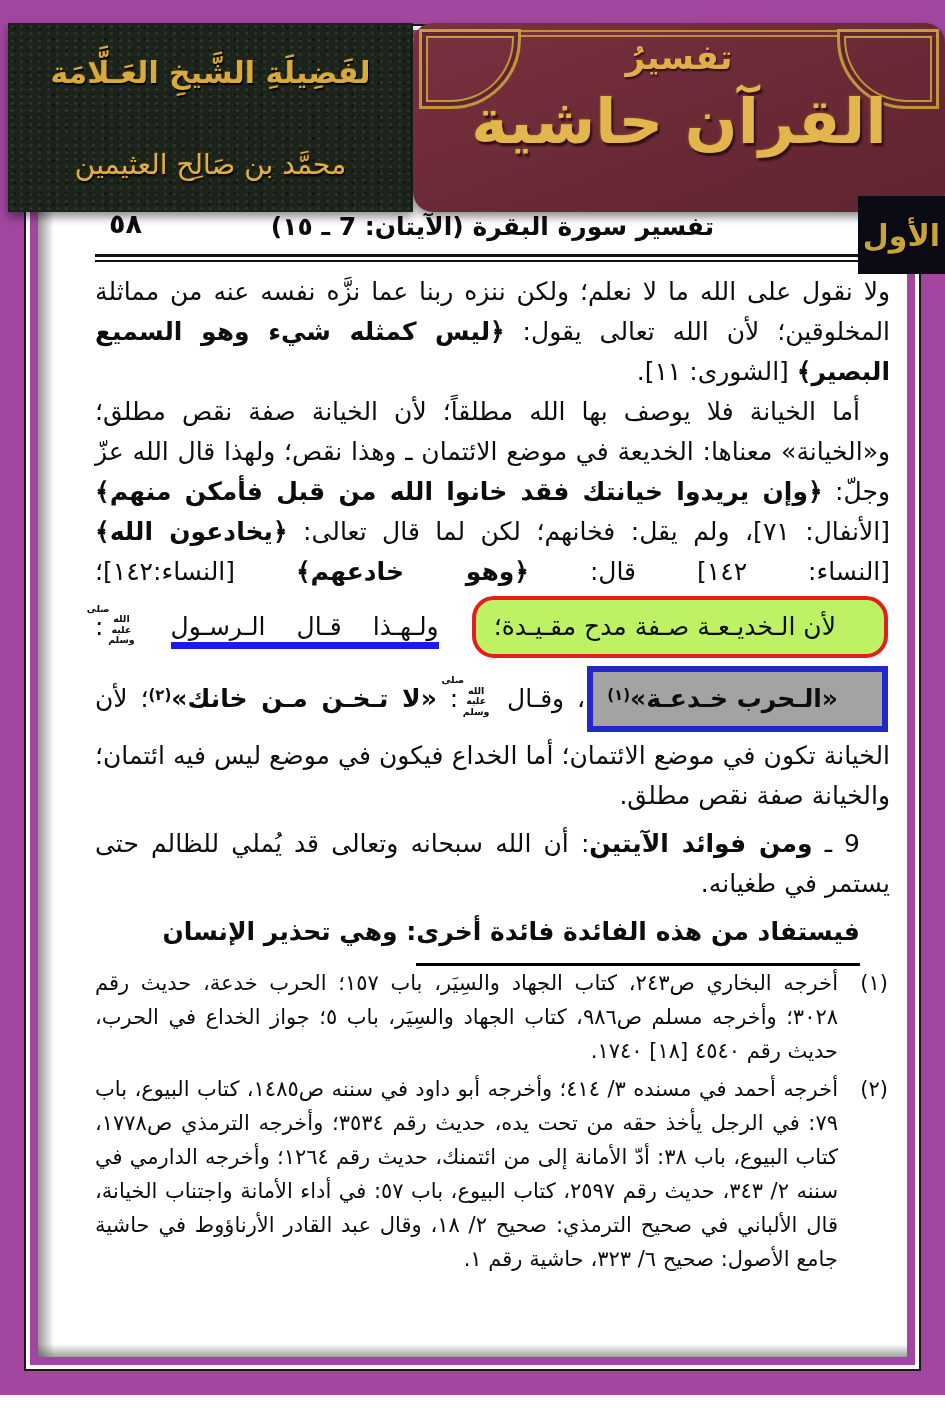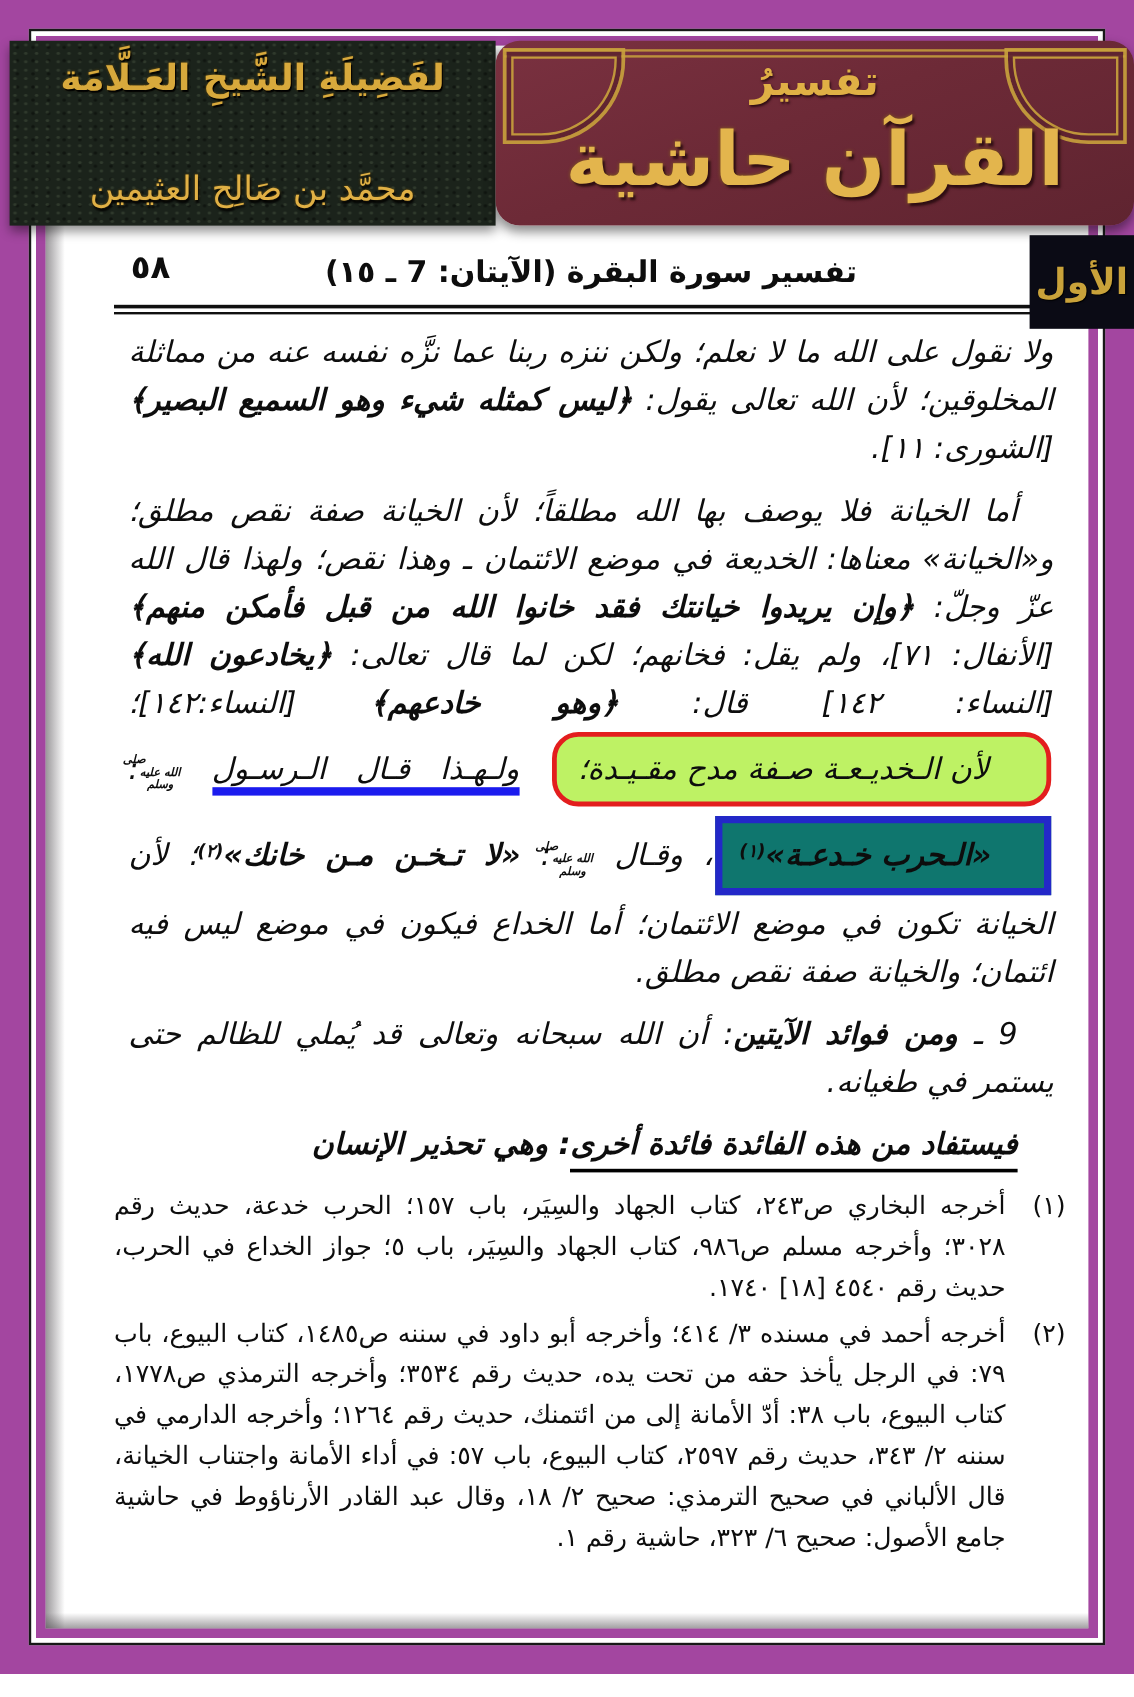--- a/index.html
+++ b/index.html
@@ -12,21 +12,21 @@
   #frame-purple{position:absolute;left:0;top:0;width:945px;height:1395px;background:#a346a0;}
   #frame-black{position:absolute;left:24px;top:24px;width:897px;height:1347px;
     box-sizing:border-box;border:2px solid #181818;background:#fff;}
   #frame-inner-purple{position:absolute;inset:4px;background:#a346a0;}
   #page{position:absolute;inset:8px;background:#ffffff;}
   #page .shadow-left{position:absolute;left:0;top:0;bottom:0;width:16px;
     background:linear-gradient(to right,rgba(70,65,70,.55),rgba(255,255,255,0));}
   #page .shadow-bottom{position:absolute;left:0;right:0;bottom:0;height:13px;
     background:linear-gradient(to top,rgba(70,65,70,.5),rgba(255,255,255,0));}
   
-  .banner{position:absolute;top:34px;height:154px;z-index:6;box-shadow:0 5px 9px rgba(0,0,0,.45);}
+  .banner{position:absolute;top:23px;height:189px;z-index:6;box-shadow:0 5px 9px rgba(0,0,0,.45);}
   #banner-left{left:8px;width:405px;
     background-color:#1b231b;
     background-image:
       radial-gradient(rgba(130,150,115,0.20) 1px,transparent 2px),
       radial-gradient(rgba(0,0,0,0.4) 1px,transparent 2px);
     background-size:9px 7px,13px 11px;
     display:flex;flex-direction:column;justify-content:center;align-items:center;gap:10px;}
   #banner-left .gold1{color:#d8a93c;font-weight:bold;font-size:30px;
     text-shadow:1px 2px 1px #000,0 0 2px #7a5a10;}
   #banner-left .gold2{color:#e0b045;font-weight:normal;font-size:28px;
@@ -51,32 +51,32 @@
   
   #content{position:absolute;left:95px;top:208px;width:795px;z-index:5;
     direction:rtl;color:#0d0d0d;}
   #header-row{position:relative;height:40px;}
   #page-number{position:absolute;left:14px;top:0;font-size:27px;font-weight:bold;}
   #header-title{text-align:center;font-size:25px;font-weight:bold;padding-top:4px;}
   .rule-a{height:3px;background:#101010;margin-top:6px;}
   .rule-b{height:2px;background:#101010;margin-top:3px;margin-bottom:10px;}
   
   #body-text{font-size:25px;line-height:40px;text-align:justify;}
-  #body-text p{margin:12px;font-style:italic;}
+  #body-text p{margin:0;}
   #body-text p.indent{text-indent:30px;}
   #body-text p.sp{margin-top:8px;}
   .b{font-weight:bold;}
   .ulb{border-bottom:7px solid #1b1bee;padding-bottom:1px;}
-  .ulk{font-weight:bold;border-bottom:3px solid #000;padding-bottom:6px;}
+  .ulk{font-weight:bold;border-bottom:3px solid #000;padding-bottom:17px;}
   .sup{font-size:15px;vertical-align:7px;font-weight:bold;}
   .saw{display:inline-block;width:36px;font-size:9.5px;line-height:1.1;
     text-align:center;vertical-align:-8px;font-weight:bold;}
   .hl{display:inline-block;line-height:1.35;margin:4px 2px;}
   .hl-yellow{background:#bef264;border:4px solid #e31e1e;border-radius:22px;padding:10px 18px;}
-  .hl-green{background:#0f766e;border:6px solid #2328c8;padding:10px 14px;}
+  .hl-green{background:#a3a3a3;border:6px solid #2328c8;padding:10px 14px;}
   
   #footnotes{margin-top:14px;font-size:21px;line-height:34px;text-align:justify;}
   .fn{position:relative;padding-right:52px;margin-top:4px;}
   .fn-marker{position:absolute;right:2px;top:0;}
 </style>
 </head>
 <body>
 
 <div id="frame-purple"></div>
 <div id="frame-black">

